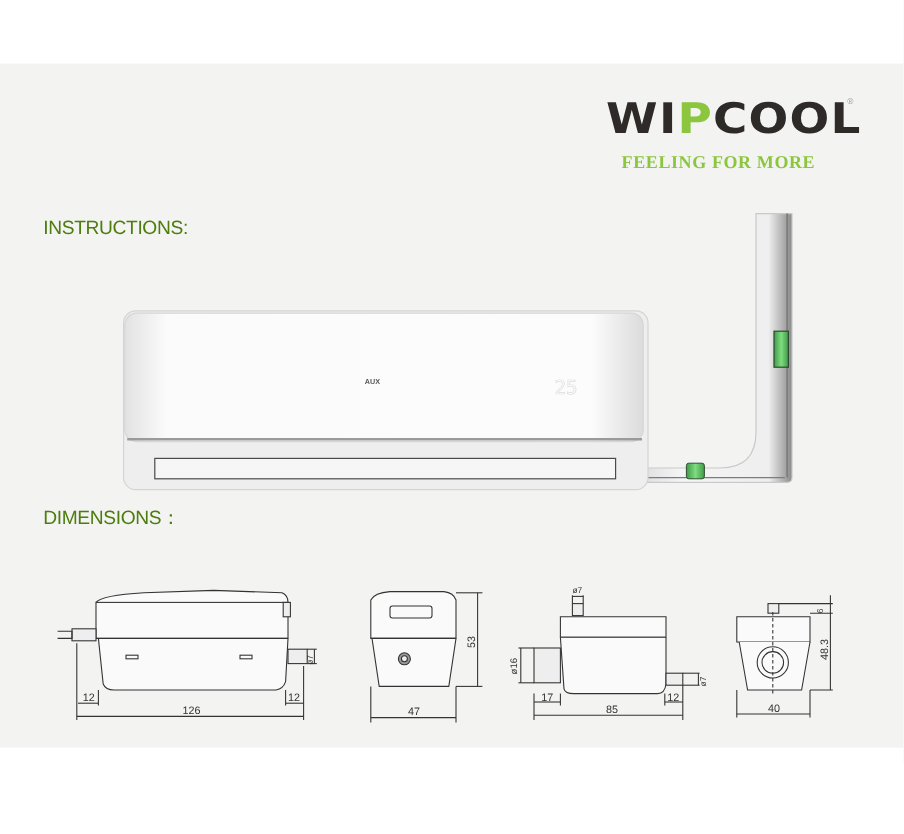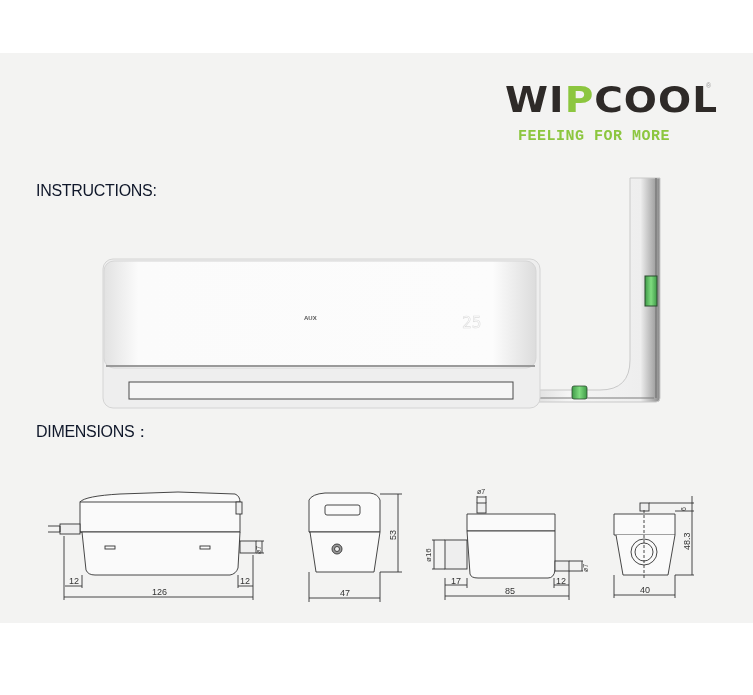--- a/index.html
+++ b/index.html
@@ -4,23 +4,23 @@
 <style>
   html, body { margin:0; padding:0; }
   body { width:753px; height:695px; background:#ffffff; position:relative; overflow:hidden;
          font-family:"Liberation Sans", sans-serif; }
   .panel { position:absolute; left:0; top:53px; width:753px; height:570px; background:#f3f3f2; }
   .logo { position:absolute; left:498px; top:80px; width:220px;text-align:right; }
   .logo-word { font-family:"DejaVu Sans", sans-serif; font-weight:bold; font-size:39px; letter-spacing:1px;
                color:#2e2a28; line-height:44px; transform:scaleY(0.9); transform-origin:left top; white-space:nowrap; }
   .logo-word .accent { color:#8cc63f; }
   .logo-reg { position:absolute; left:208px; top:2px; font-size:7px; color:#999; }
-  .tagline { position:absolute; left:20px; top:48px; font-family:Liberation Mono, monospace; font-weight:bold;
+  .tagline { position:absolute; left:20px; top:48px; font-family:Liberation Serif, serif; font-weight:bold;
              font-size:15px; color:#8cc63f; letter-spacing:0.5px; white-space:nowrap; }
-  .heading { position:absolute; font-size:16px; color:#0f172a; letter-spacing:-0.3px; }
+  .heading { position:absolute; font-size:16px; color:#4d7c0f; letter-spacing:-0.3px; }
   .dim-label { font-family:"Liberation Sans", sans-serif; font-size:9px; fill:#333; }
 </style>
 </head>
 <body>
 
 <div class="panel"></div>
 
 <div class="logo">
   <div class="logo-word"><span>WI</span><span class="accent">P</span><span>COOL</span></div>
   <span class="logo-reg">®</span>

